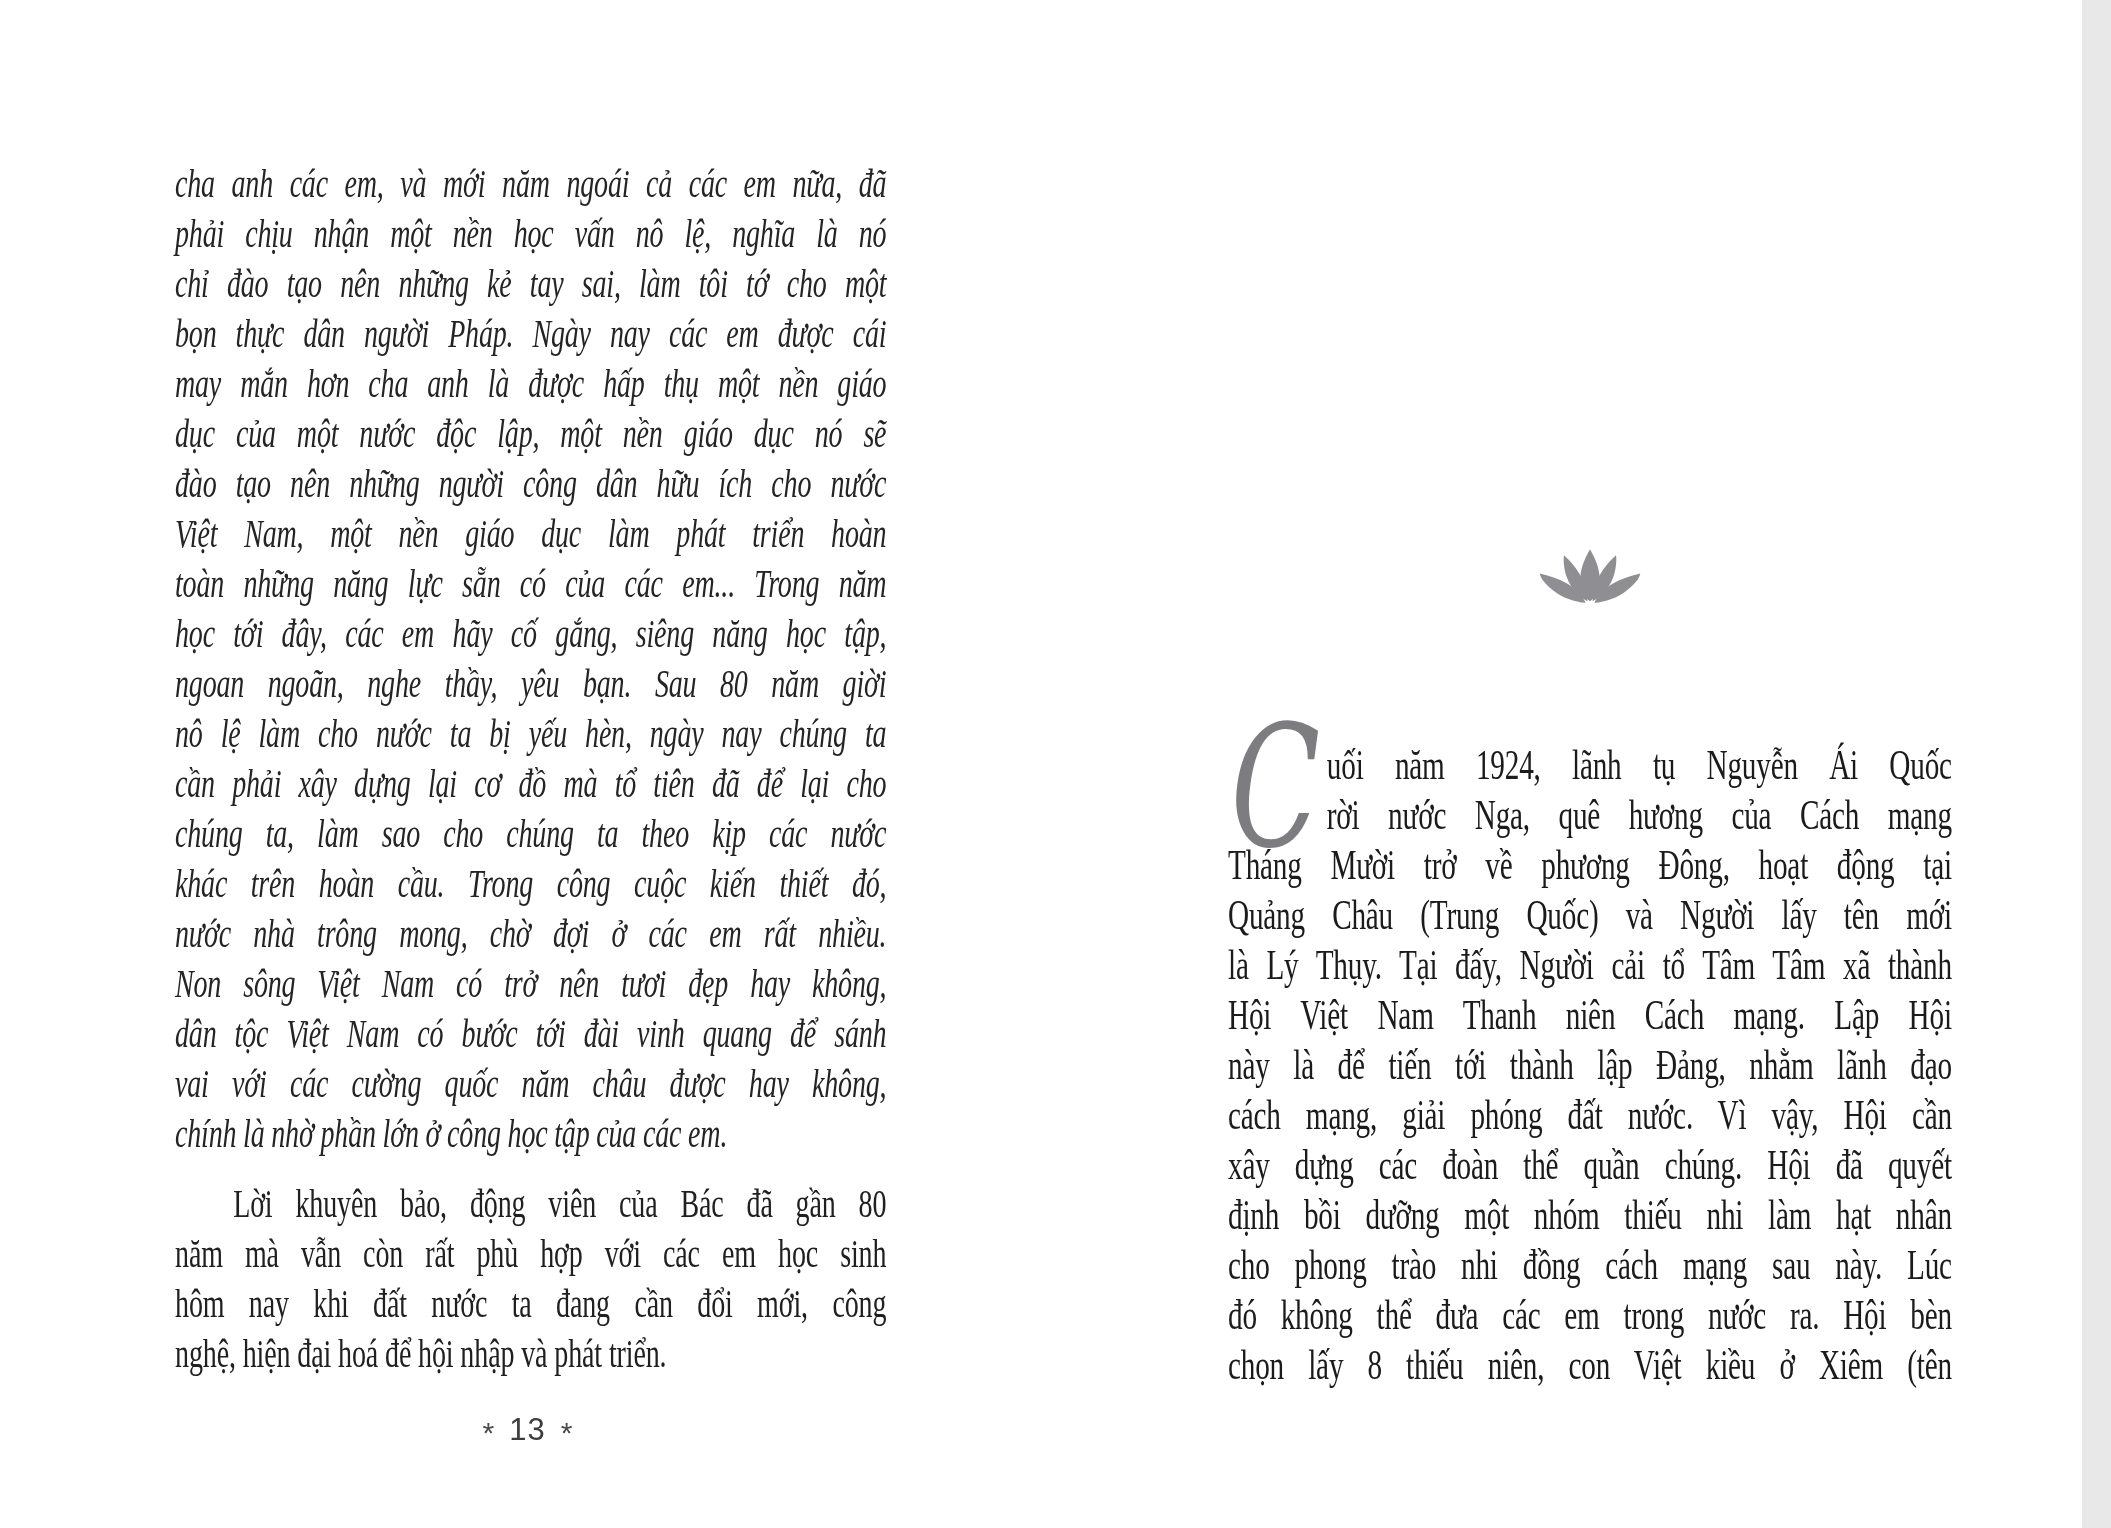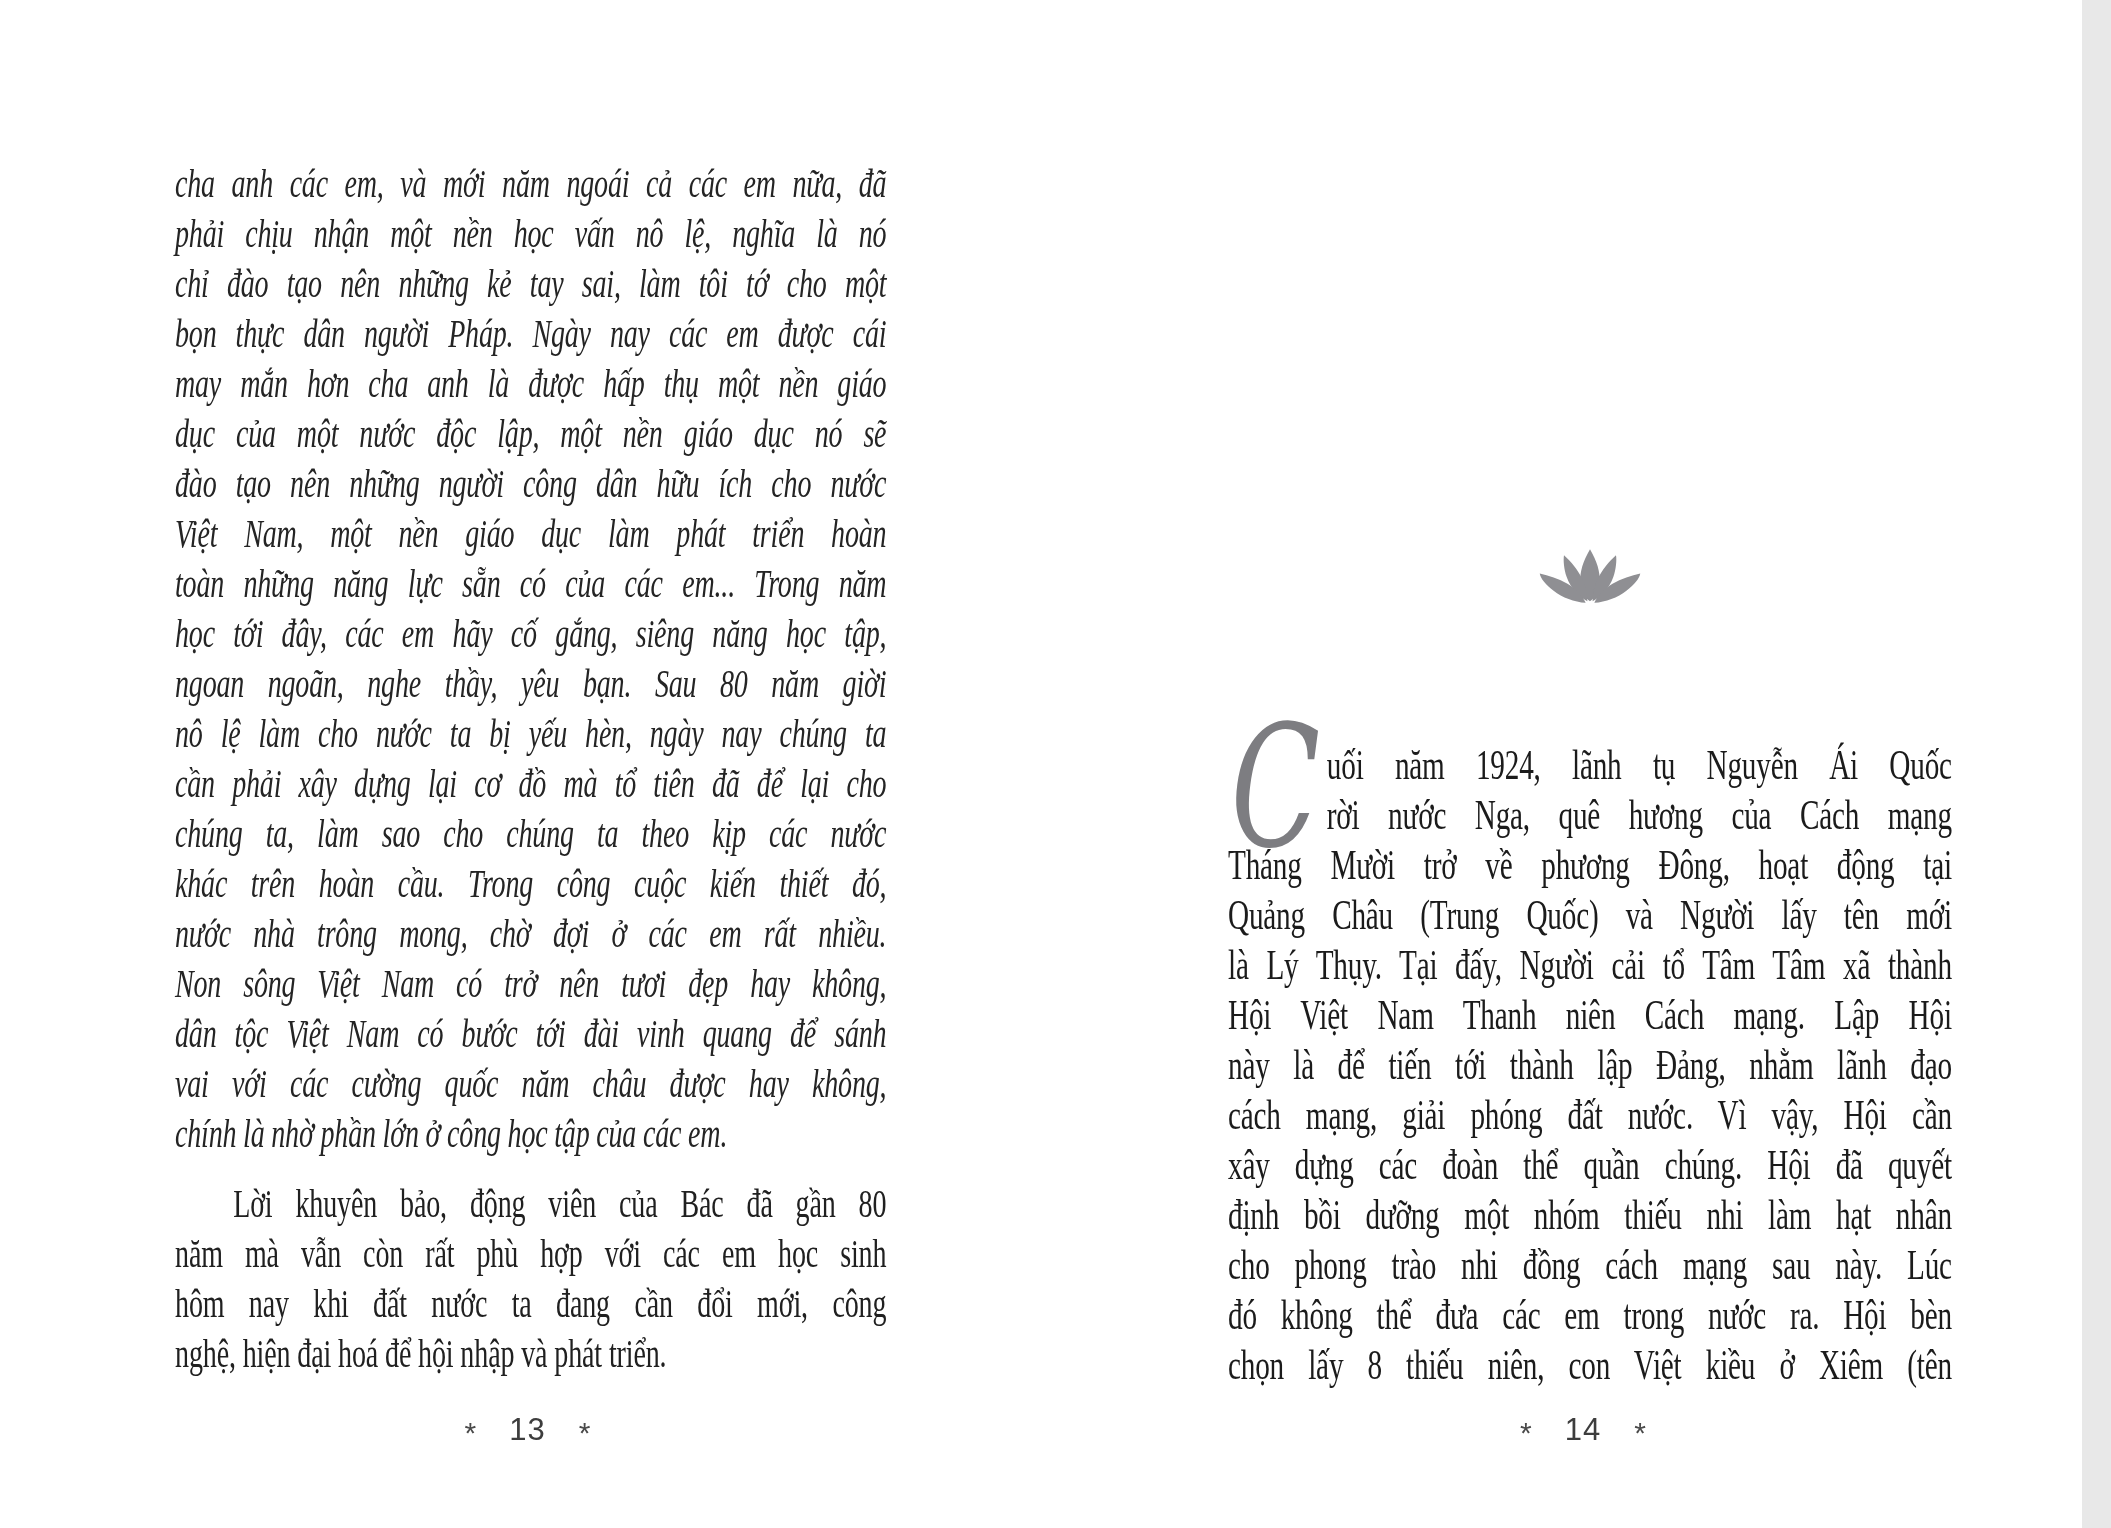--- a/index.html
+++ b/index.html
@@ -94,21 +94,21 @@
     text-align:center;
     font-family:"Liberation Sans", sans-serif;
     color:var(--folio,#3d3d3d);
     font-size:31px;line-height:40px;
   }
   .folio .star{
     font-size:30px;
     position:relative;top:3px;
     color:#4a4a4a;
   }
-  .folio .num{margin:0 33px;letter-spacing:1px;}
+  .folio .num{margin:0 15px;letter-spacing:1px;}
 </style>
 </head>
 <body>
 
 <div class="spread">
 
   <div class="page page-left">
     <div class="col-left">
       <div class="scale-wrap">
         <div class="para quote ends">
@@ -172,18 +172,15 @@
             <div class="line">cách mạng, giải phóng đất nước. Vì vậy, Hội cần</div>
             <div class="line">xây dựng các đoàn thể quần chúng. Hội đã quyết</div>
             <div class="line">định bồi dưỡng một nhóm thiếu nhi làm hạt nhân</div>
             <div class="line">cho phong trào nhi đồng cách mạng sau này. Lúc</div>
             <div class="line">đó không thể đưa các em trong nước ra. Hội bèn</div>
             <div class="line">chọn lấy 8 thiếu niên, con Việt kiều ở Xiêm (tên</div>
           </div>
       </div>
     </div>
 
-    <div class="folio">
-      <span class="star">*</span><span class="num">14</span><span class="star">*</span>
-    </div>
   </div>
 
 </div>
 
 </body></html>

